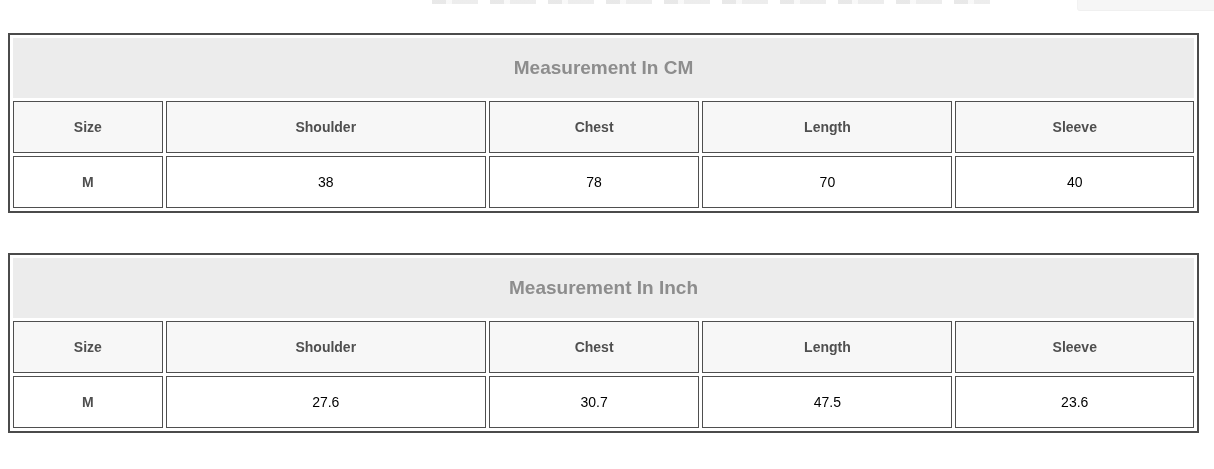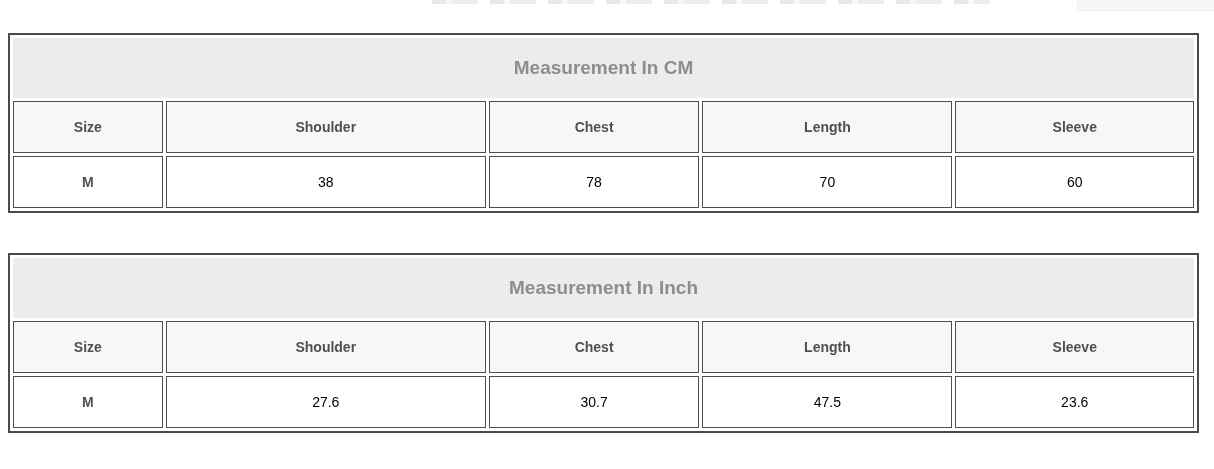--- a/index.html
+++ b/index.html
@@ -125,21 +125,21 @@
           <th class="col-header">Shoulder</th>
           <th class="col-header">Chest</th>
           <th class="col-header">Length</th>
           <th class="col-header">Sleeve</th>
         </tr>
         <tr>
           <td class="data-cell size-value">M</td>
           <td class="data-cell">38</td>
           <td class="data-cell">78</td>
           <td class="data-cell">70</td>
-          <td class="data-cell">60</td>
+          <td class="data-cell">40</td>
         </tr>
       </tbody>
     </table>
 
     <div class="table-gap"></div>
 
     <table class="size-chart">
       <colgroup>
         <col class="c-size">
           <col class="c-shoulder">

